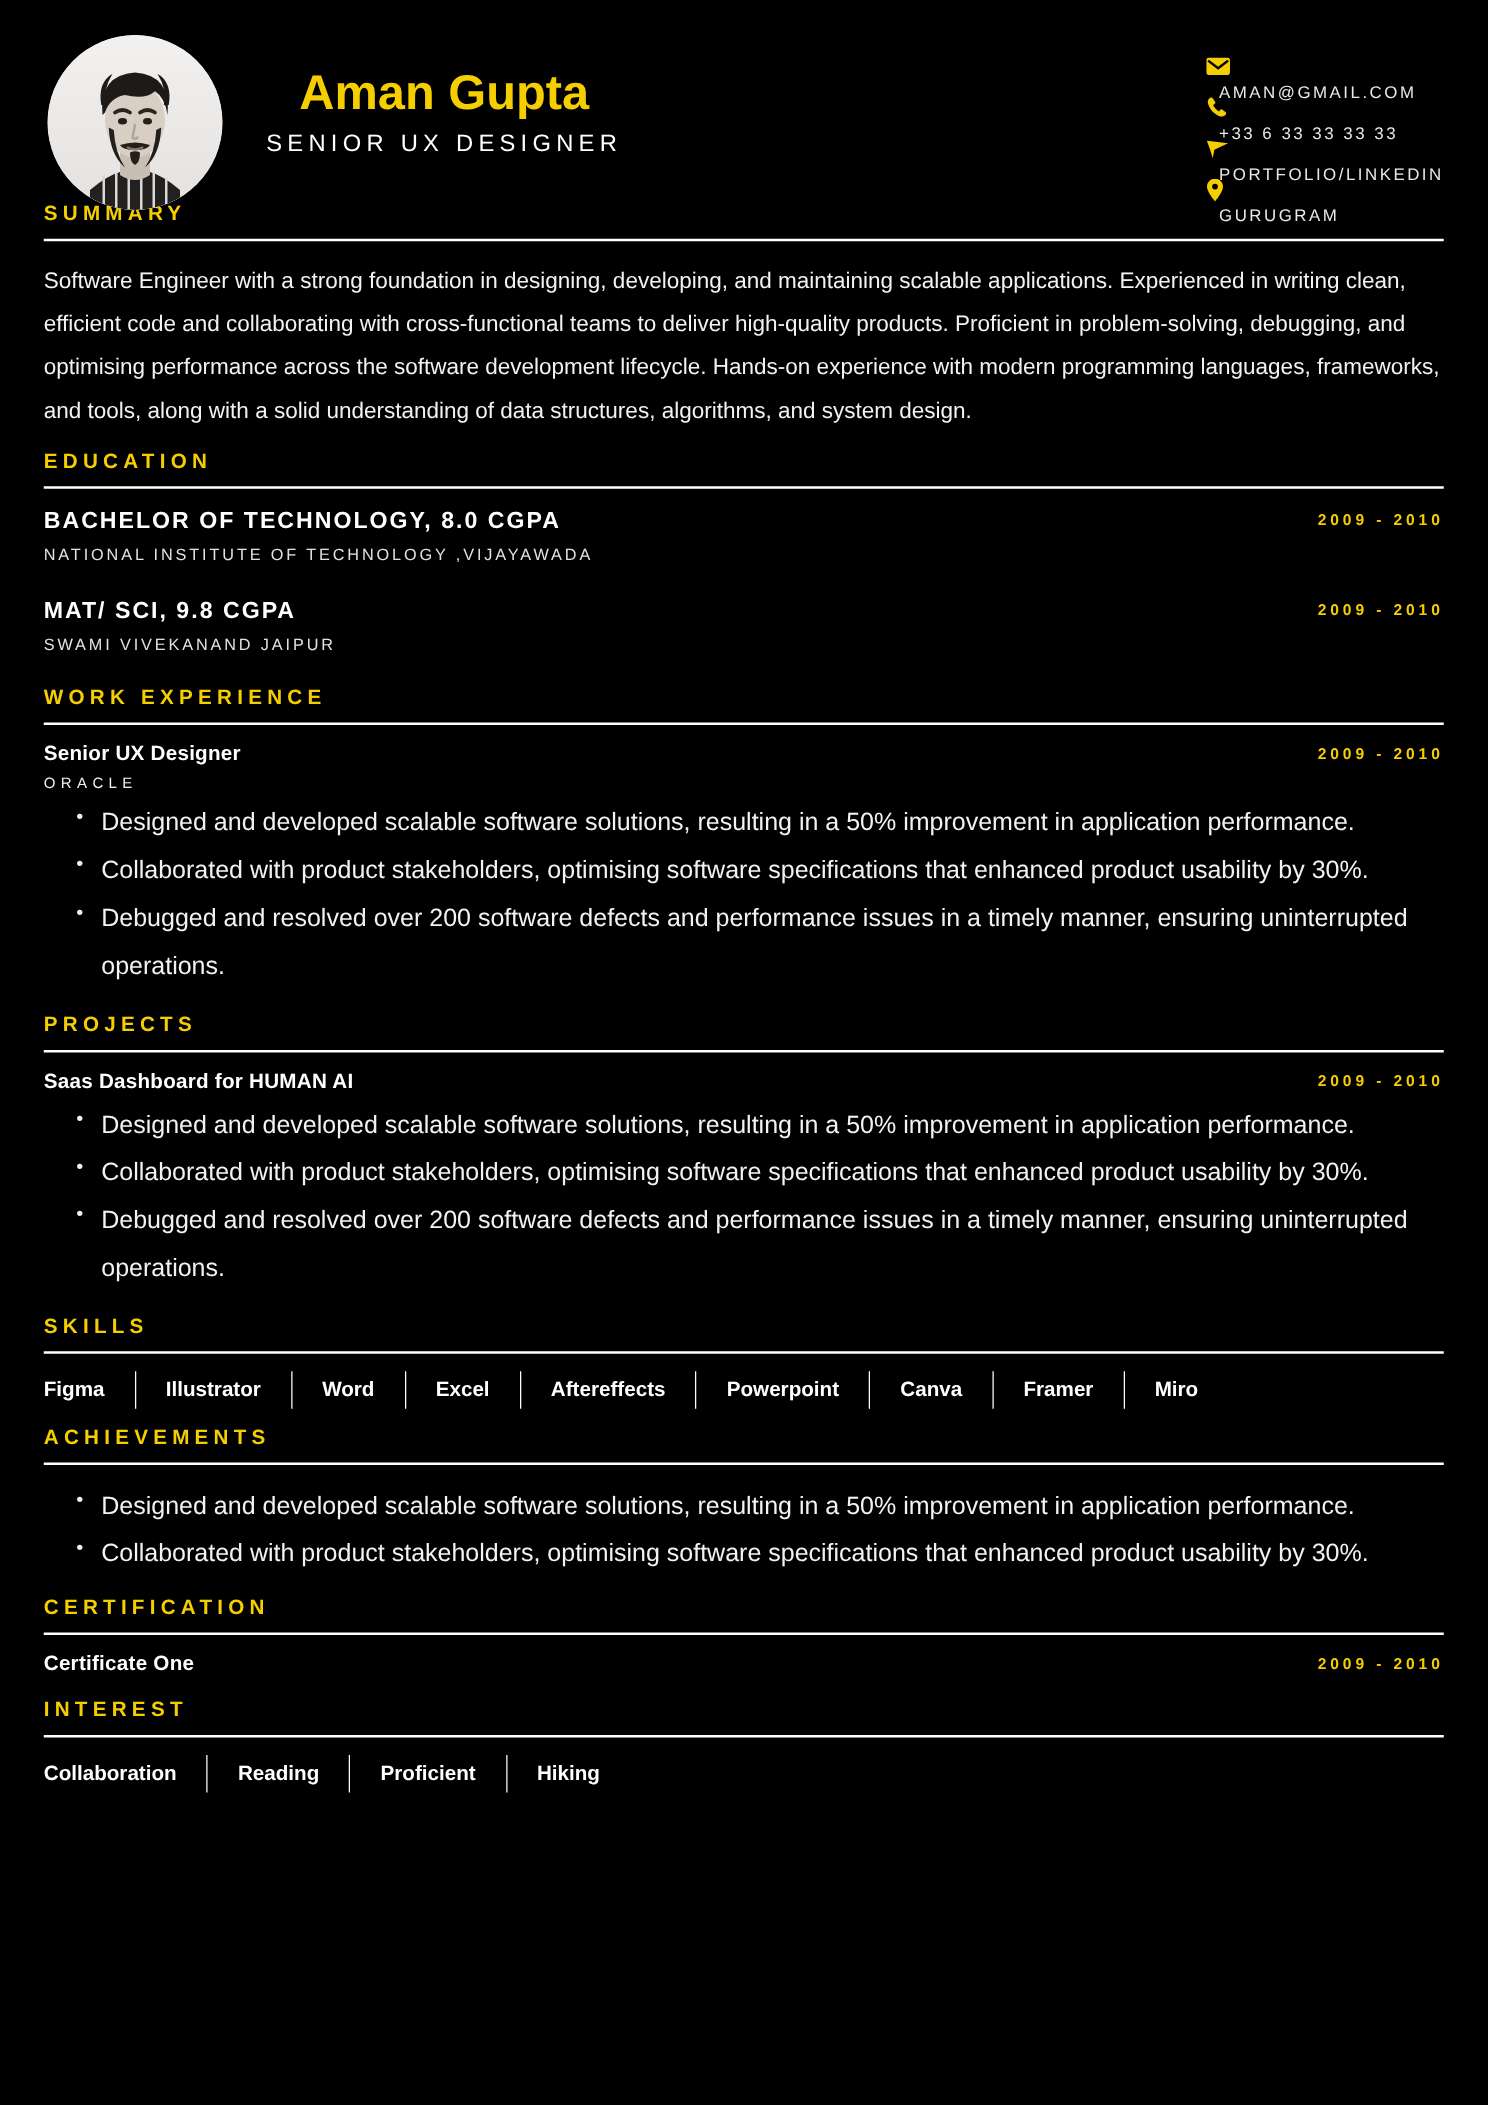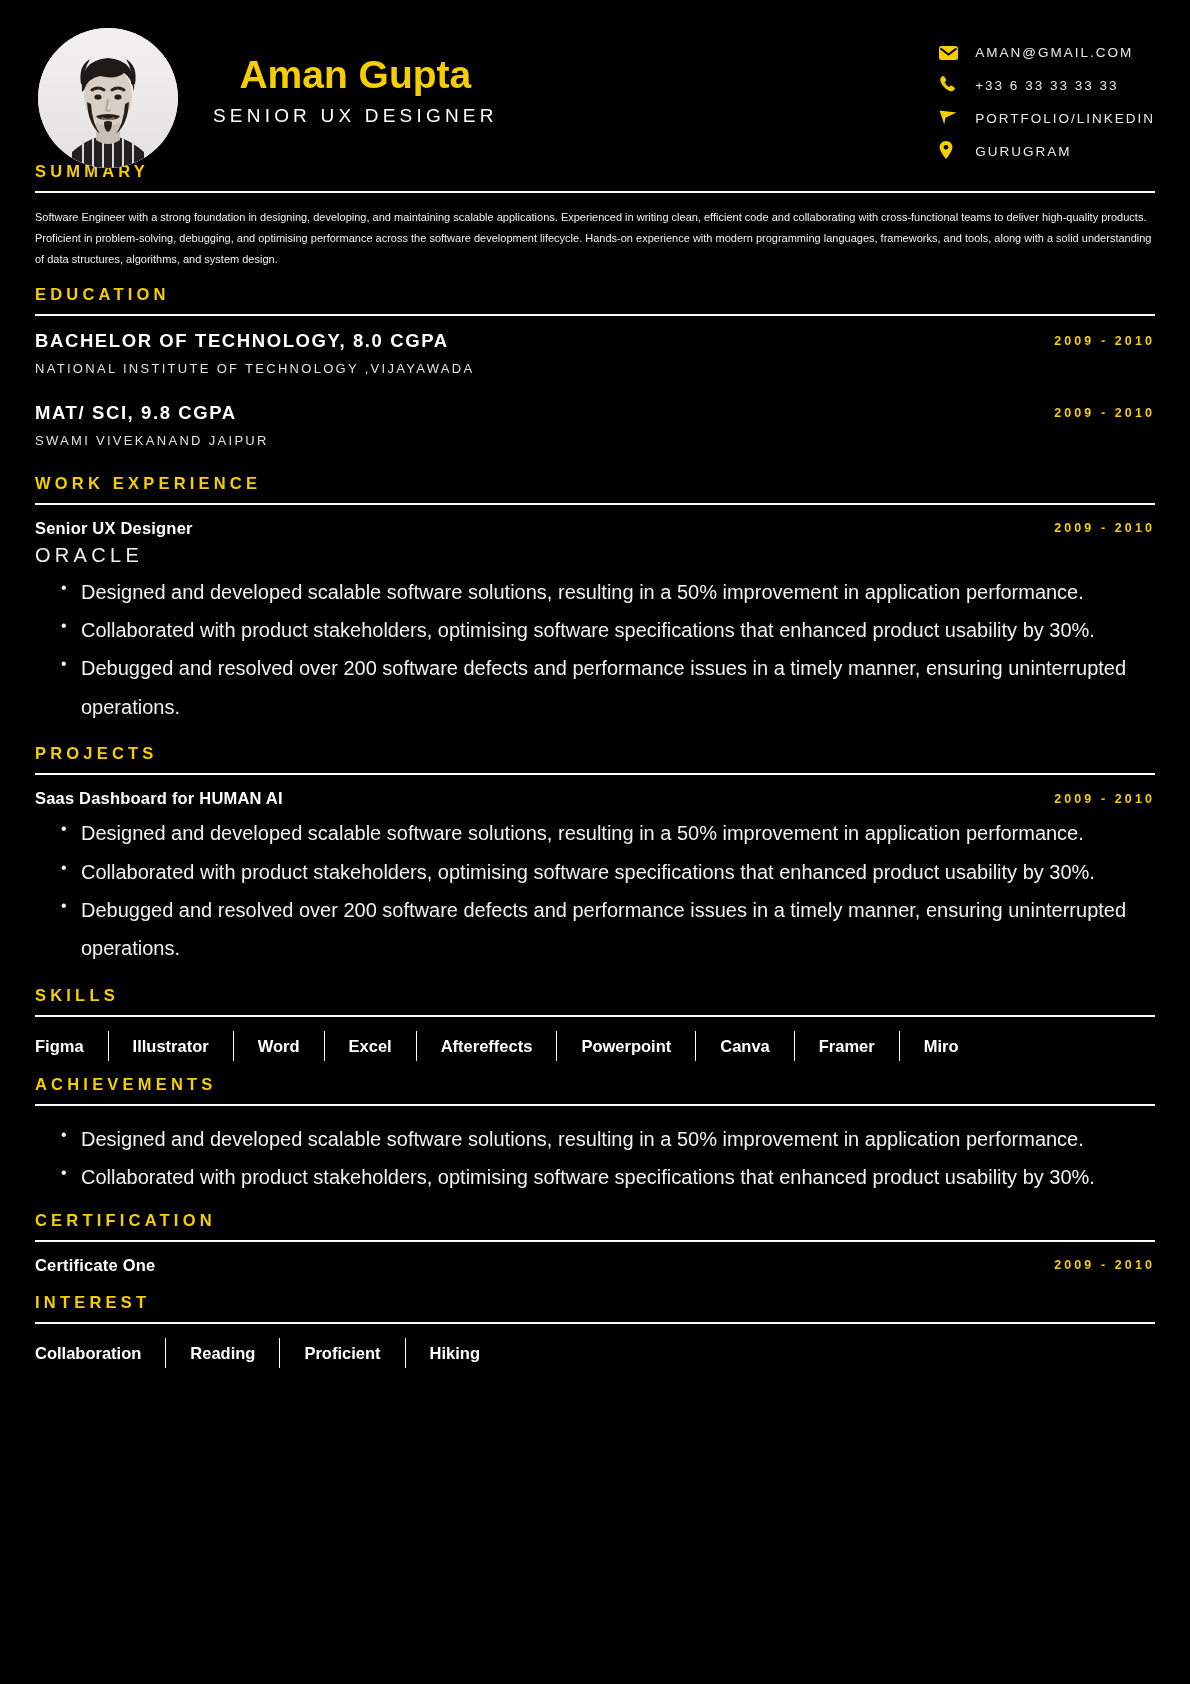--- a/index.html
+++ b/index.html
@@ -67,22 +67,23 @@
 
   .contacts {
     margin-left: auto;
     padding-top: 12px;
     display: flex;
     flex-direction: column;
     gap: 13px;
   }
   .contact-row {
     display: flex;
-    align-items: flex-end;
+    align-items: flex-start;
     height: 20px;
+    flex-direction: column;
   }
   .contact-icon {
     width: 26px;
     flex: 0 0 26px;
     display: flex;
     align-items: center;
     justify-content: flex-start;
     color: #F5CE00;
   }
   .contact-text {
@@ -102,21 +103,21 @@
     letter-spacing: 4.2px;
     padding-bottom: 10px;
   }
   .rule {
     border-top: 2px solid #ffffff;
     width: 100%;
     margin: 0 0 14px 0;
   }
 
   .summary-text {
-    font-size: 11px;
+    font-size: 18px;
     line-height: 1.93;
     color: #f2f2f2;
   }
 
   
   .entry { margin-bottom: 4px; }
   .entry-head {
     display: flex;
     align-items: center;
     justify-content: space-between;
@@ -140,21 +141,21 @@
     letter-spacing: 3.1px;
     white-space: nowrap;
   }
   .entry-sub-caps {
     font-size: 13px;
     letter-spacing: 2.3px;
     color: #e2e2e2;
     margin-top: 9px;
   }
   .entry-sub-wide {
-    font-size: 20px;
+    font-size: 12px;
     letter-spacing: 4.3px;
     color: #f0f0f0;
     margin-top: 6px;
   }
 
   ul.bullets {
     margin: 6px 0 0 0;
     padding-left: 26px;
     list-style: none;
   }

